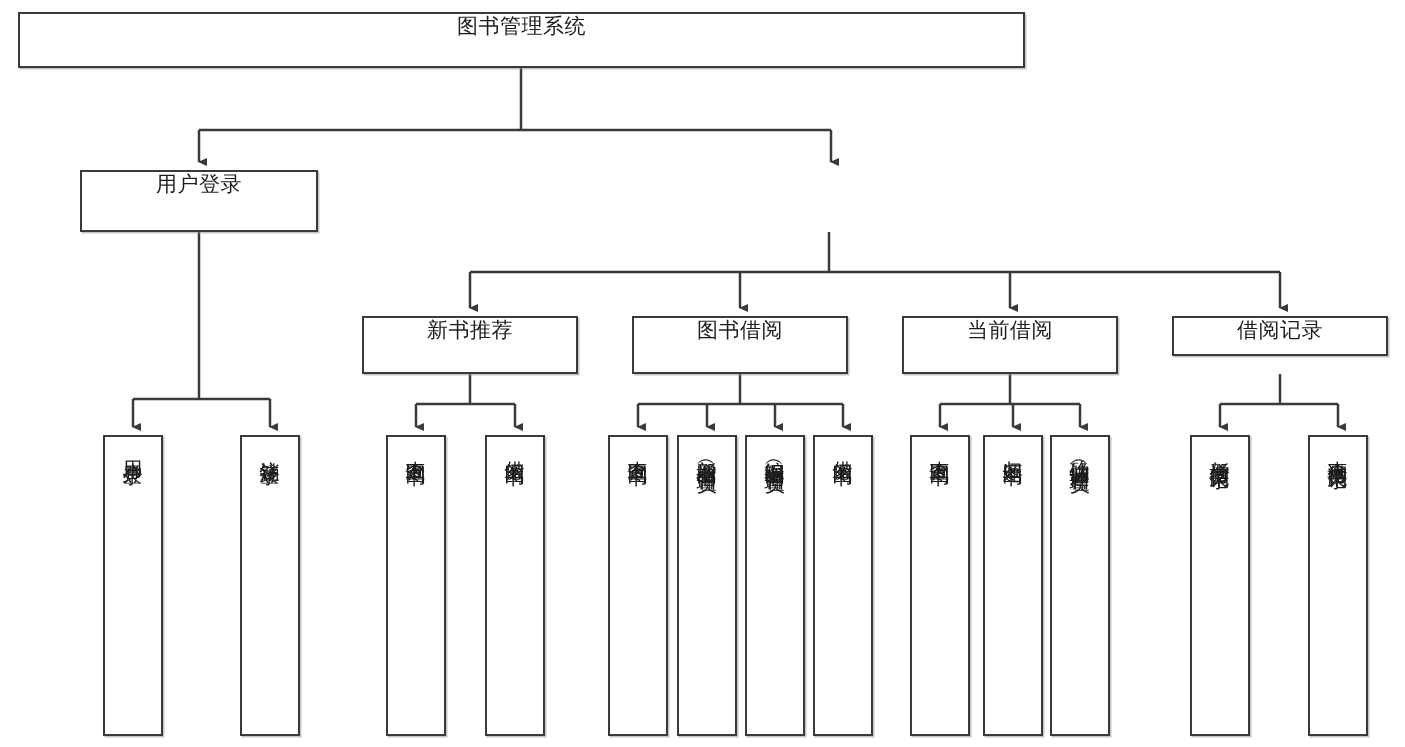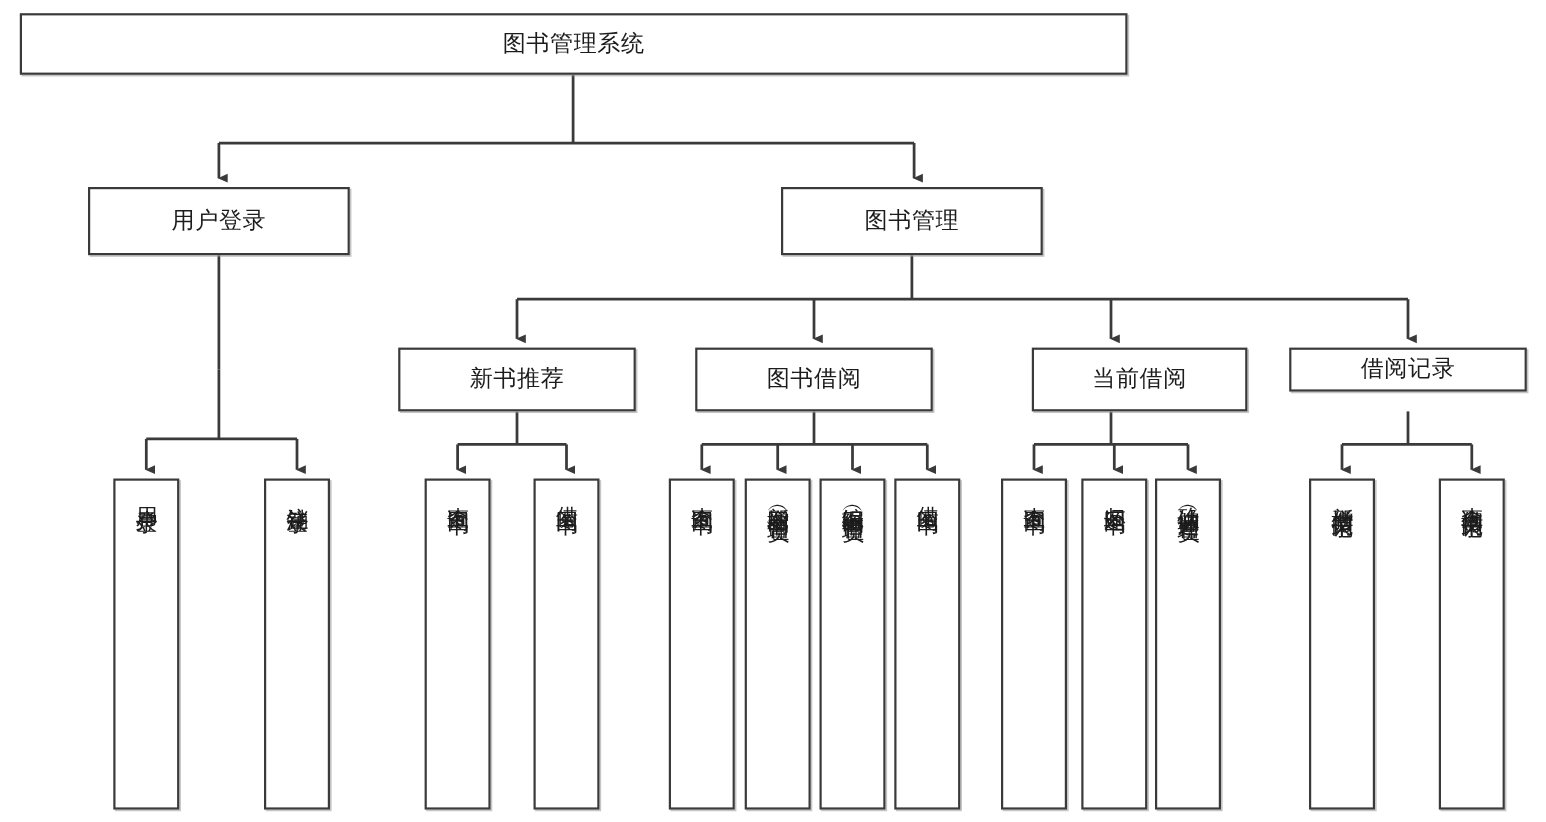--- a/index.html
+++ b/index.html
@@ -25,21 +25,21 @@
     width: 1405px;
     height: 747px;
     pointer-events: none;
   }
   .node {
     position: absolute;
     box-sizing: border-box;
     border: 2.5px solid #3a3a3a;
     background: #ffffff;
     display: flex;
-    align-items: center;
+    align-items: flex-start;
     justify-content: center;
     box-shadow: 1.5px 1.5px 0 rgba(150,150,150,0.55);
   }
   .node-label {
     font-size: 21px;
     line-height: 1.18;
     color: #1c1c1c;
     letter-spacing: 0.5px;
     white-space: nowrap;
   }
@@ -122,31 +122,28 @@
     </g>
   </svg>
 
   <div class="node" id="node-root" style="left: 18px; top: 12px; width: 1007px; height: 56px;">
     <span class="node-label">图书管理系统</span>
   </div>
 
   <div class="node" id="node-l2-0" style="left: 80px; top: 170px; width: 238px; height: 62px;">
     <span class="node-label">用户登录</span>
   </div>
-  <div class="node" id="node-l2-1" style="left: 710px; top: 170px; width: 238px; height: 62px;">
-    <span class="node-label">图书管理</span>
-  </div>
 
   <div class="node" id="node-l3-1" style="left: 632px; top: 316px; width: 216px; height: 58px;">
     <span class="node-label">图书借阅</span>
   </div>
   <div class="node" id="node-l3-0" style="left: 362px; top: 316px; width: 216px; height: 58px;">
     <span class="node-label">新书推荐</span>
   </div>
-  <div class="node" id="node-l3-2" style="left: 902px; top: 316px; width: 196px; height: 58px; margin-left: 36px;">
+  <div class="node" id="node-l3-2" style="left: 902px; top: 316px; width: 216px; height: 58px;">
     <span class="node-label">当前借阅</span>
   </div>
   <div class="node" id="node-l3-3" style="left: 1172px; top: 316px; width: 216px; height: 40px;">
     <span class="node-label">借阅记录</span>
   </div>
 
   <div class="node vertical" id="node-leaf-0" style="left: 103px; top: 435px; width: 60px; height: 301px;">
     <span class="node-label">用户登录</span>
   </div>
   <div class="node vertical" id="node-leaf-1" style="left: 240px; top: 435px; width: 60px; height: 301px;">

